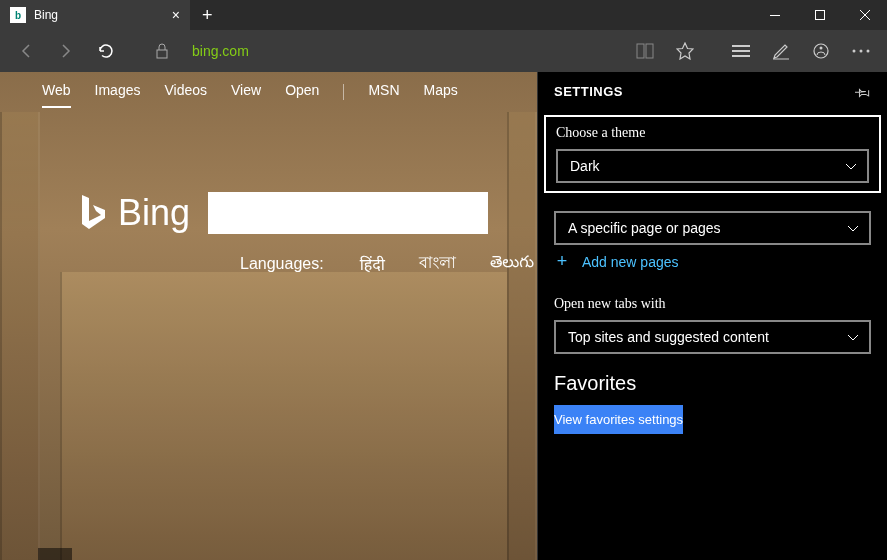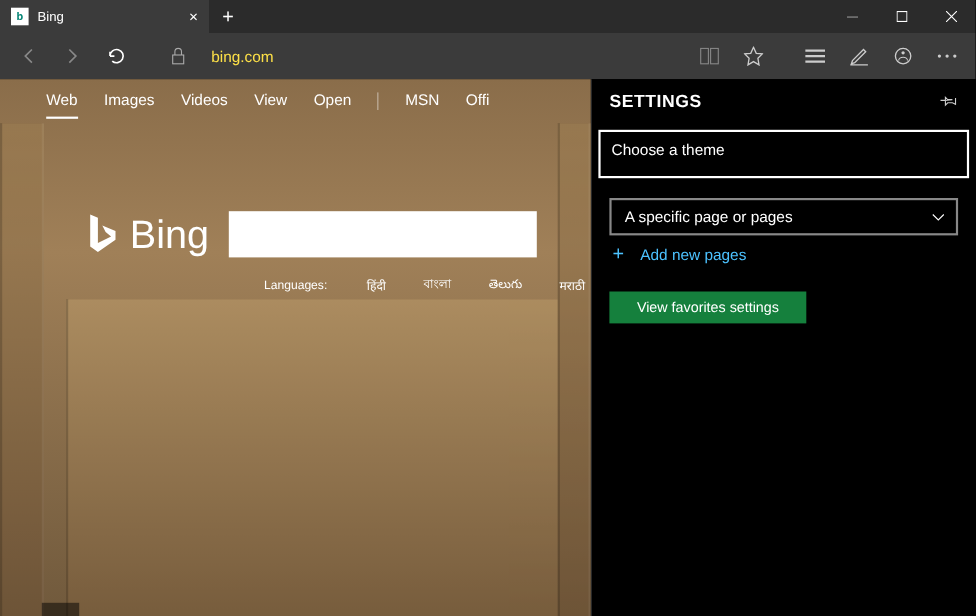--- a/index.html
+++ b/index.html
@@ -11,63 +11,63 @@
     .tab .favicon { width: 16px; height: 16px; background: #fff; margin-right: 8px; display: flex; align-items: center; justify-content: center; font-size: 10px; color: #008373; font-weight: bold; }
     .tab .close-x { position: absolute; right: 10px; color: #fff; cursor: pointer; font-size: 14px; }
     .newtab { color: #fff; font-size: 18px; padding: 0 12px; cursor: pointer; }
     .spacer { flex: 1; }
     .winbtn { width: 45px; height: 30px; display: flex; align-items: center; justify-content: center; color: #fff; cursor: pointer; }
     
     
     .navbar { height: 42px; background: #3b3b3b; display: flex; align-items: center; padding: 0 8px; gap: 4px; }
     .navbtn { width: 36px; height: 36px; display: flex; align-items: center; justify-content: center; color: #999; cursor: pointer; }
     .navbtn.active { color: #fff; }
-    .url { color: #fde047; font-size: 14px; margin-left: 8px; flex: 1; }
+    .url { color: #84cc16; font-size: 14px; margin-left: 8px; flex: 1; }
     .toolbtn { width: 36px; height: 36px; display: flex; align-items: center; justify-content: center; color: #ccc; cursor: pointer; }
     
     
     .content { position: relative; height: 524px; display: flex; }
     .page { flex: 1; position: relative; overflow: hidden; background: linear-gradient(180deg, #8a6d4a 0%, #a08058 30%, #6b5539 100%); }
     
     
     .bing-nav { position: absolute; top: 10px; left: 0; right: 0; display: flex; gap: 24px; padding: 0 42px; color: #fff; font-size: 14px; z-index: 2; }
     .bing-nav-item { padding-bottom: 8px; cursor: pointer; }
     .bing-nav-item.active { border-bottom: 2px solid #fff; }
     .bing-nav-sep { width: 1px; height: 16px; background: rgba(255,255,255,0.5); margin-top: 2px; }
     
     .bing-logo-row { position: absolute; top: 120px; left: 78px; display: flex; align-items: center; gap: 18px; z-index: 2; }
     .bing-logo { display: flex; align-items: center; gap: 10px; color: #fff; }
     .bing-logo-text { font-size: 36px; font-weight: 300; color: #fff; }
     .bing-search { width: 280px; height: 42px; background: #fff; border: none; padding: 0 12px; font-size: 16px; }
     
-    .bing-langs { position: absolute; top: 178px; left: 240px; color: #fff; font-size: 11px; z-index: 2; display: flex; gap: 10px; align-items: center; }
+    .bing-langs { position: absolute; top: 178px; left: 240px; color: #fff; font-size: 16px; z-index: 2; display: flex; gap: 10px; align-items: center; }
     .bing-langs span:first-child { margin-right: 2px; }
     .bing-langs a { color: #fff; cursor: pointer; margin-left: 24px; }
     
     .bing-bg-deco { position: absolute; inset: 0; opacity: 0.6; }
     .ruin-col { position: absolute; background: linear-gradient(180deg, #9c7d52, #6b5034); border-left: 2px solid rgba(0,0,0,0.3); border-right: 2px solid rgba(255,255,255,0.1); }
     .expand-btn { position: absolute; bottom: 14px; left: 38px; width: 34px; height: 34px; background: rgba(0,0,0,0.5); display: flex; align-items: center; justify-content: center; color: #fff; cursor: pointer; z-index: 2; }
     
     
     .settings { width: 350px; background: #000; color: #fff; padding: 0; display: flex; flex-direction: column; border-left: 1px solid #333; }
-    .settings-header { display: flex; align-items: flex-start; padding: 12px 16px; font-size: 16px; font-weight: 600; letter-spacing: 0.5px; }
+    .settings-header { display: flex; align-items: center; padding: 12px 16px; font-size: 13px; font-weight: 600; letter-spacing: 0.5px; }
     .settings-header .pin { margin-left: auto; cursor: pointer; }
     .settings-body { padding: 4px 16px; overflow-y: auto; flex: 1; }
     .setting-group { margin-bottom: 18px; }
-    .setting-label { font-size: 14px; margin-bottom: 8px; }
+    .setting-label { font-size: 14px; margin-bottom: 8px; font-family: Liberation Serif, serif; }
     .setting-group.highlighted { border: 2px solid #fff; padding: 8px 10px; margin-left: -10px; margin-right: -10px; }
     .dropdown { border: 2px solid #888; height: 34px; display: flex; align-items: center; padding: 0 12px; font-size: 14px; cursor: pointer; position: relative; background: #000; }
     .dropdown .chev { position: absolute; right: 10px; }
     .page-entry { display: flex; align-items: center; padding: 8px 0; gap: 12px; font-size: 14px; }
     .page-entry .page-icon { width: 16px; height: 12px; border: 1px solid #888; }
     .page-entry .del { margin-left: auto; cursor: pointer; font-size: 14px; }
     .add-link { display: flex; align-items: center; gap: 12px; color: #4cc2ff; font-size: 14px; cursor: pointer; padding: 6px 0; }
     .add-link .plus { font-size: 18px; width: 16px; text-align: center; }
     .fav-header { font-size: 20px; margin-top: 12px; margin-bottom: 10px; }
-    .fav-btn { display: inline-block; background: #15803d; padding: 7px 25px; font-size: 13px; cursor: pointer; }
+    .fav-btn { display: inline-block; background: #3b82f6; padding: 7px 0; font-size: 13px; cursor: pointer; }
     
     svg { display: block; }
   </style>
 </head>
 <body>
 
 <div class="titlebar">
   <div class="tab">
     <div class="favicon">b</div>
     <span>Bing</span>
@@ -165,21 +165,21 @@
     </div>
 
     <div class="bing-nav">
       <span class="bing-nav-item active">Web</span>
       <span class="bing-nav-item">Images</span>
       <span class="bing-nav-item">Videos</span>
       <span class="bing-nav-item">View</span>
       <span class="bing-nav-item">Open</span>
       <span class="bing-nav-sep"></span>
       <span class="bing-nav-item">MSN</span>
-      <span class="bing-nav-item">Offi</span>
+      <span class="bing-nav-item">Maps</span>
     </div>
 
     <div class="bing-logo-row">
       <div class="bing-logo">
         <svg width="30" height="40">
             <path d="M4 2 L11 5 L11 28 L23 22 L18 18 L15 12 L27 17 L27 25 L11 36 L4 31 Z" fill="#fff"></path>
           </svg>
         <span class="bing-logo-text">Bing</span>
       </div>
       <input class="bing-search" type="text" style="">
@@ -206,34 +206,54 @@
       <span>SETTINGS</span>
       <span class="pin">
         <svg width="16" height="14">
             <path d="M10 2 L14 6 L11 7 L8 10 L8 13 L5 10 L1 14 M5 10 L3 8 L6 8 L9 5 Z" stroke="#ccc" fill="none" transform="rotate(45 8 8)"></path>
           </svg>
       </span>
     </div>
     <div class="settings-body">
       <div class="setting-group highlighted">
         <div class="setting-label">Choose a theme</div>
+        <div class="dropdown">
+          <span>Dark</span>
+          <span class="chev">
+            <svg width="12" height="7">
+                <path d="M1 1 L6 6 L11 1" stroke="#fff" fill="none"></path>
+              </svg>
+          </span>
+        </div>
       </div>
       
       <div class="setting-group">
         <div class="dropdown">
           <span>A specific page or pages</span>
           <span class="chev">
             <svg width="12" height="7">
                 <path d="M1 1 L6 6 L11 1" stroke="#fff" fill="none"></path>
               </svg>
           </span>
         </div>
         <div class="add-link">
           <span class="plus">+</span>
           <span>Add new pages</span>
         </div>
       </div>
       
+      <div class="setting-group">
+        <div class="setting-label">Open new tabs with</div>
+        <div class="dropdown">
+          <span>Top sites and suggested content</span>
+          <span class="chev">
+            <svg width="12" height="7">
+                <path d="M1 1 L6 6 L11 1" stroke="#fff" fill="none"></path>
+              </svg>
+          </span>
+        </div>
+      </div>
       
+      <div class="fav-header">Favorites</div>
       <div class="fav-btn">View favorites settings</div>
     </div>
   </div>
 </div>
 
 </body></html>

